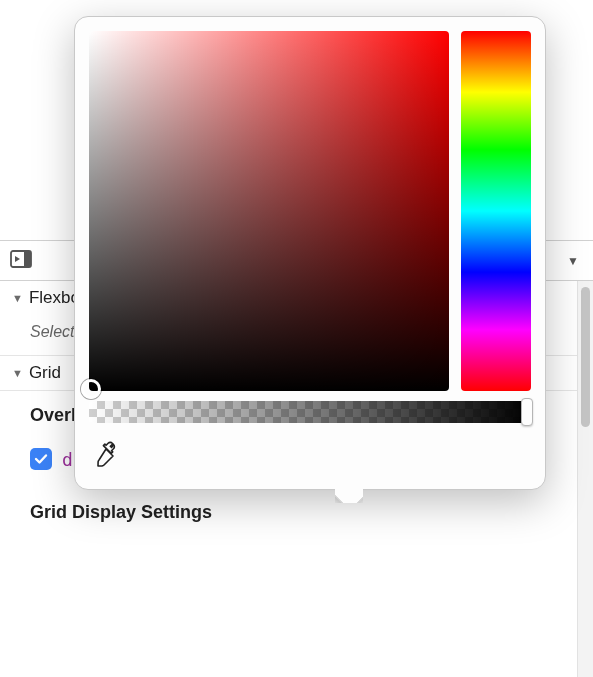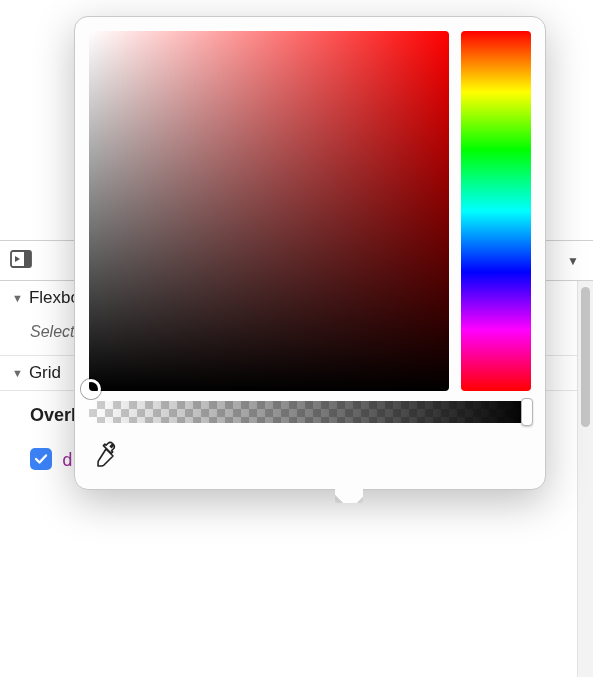--- a/index.html
+++ b/index.html
@@ -292,20 +292,21 @@
             <rect x="6" y="6" width="10" height="10" fill="none" stroke="#555" stroke-width="1.8"></rect>
             <line x1="11" y1="2" x2="11" y2="6" stroke="#555" stroke-width="1.8"></line>
             <line x1="11" y1="16" x2="11" y2="20" stroke="#555" stroke-width="1.8"></line>
             <line x1="2" y1="11" x2="6" y2="11" stroke="#555" stroke-width="1.8"></line>
             <line x1="16" y1="11" x2="20" y2="11" stroke="#555" stroke-width="1.8"></line>
           </svg>
         </span>
         <span class="color-swatch" style="background: rgb(0, 0, 0);"></span>
       </div>
     </div>
+    <div class="subsection-heading">Grid Display Settings</div>
   </div>
 </div>
 
 <div class="scrollbar-track">
   <div class="scrollbar-thumb"></div>
 </div>
 
 <div class="popover">
   <div class="popover-body">
     <div class="sat-value">

